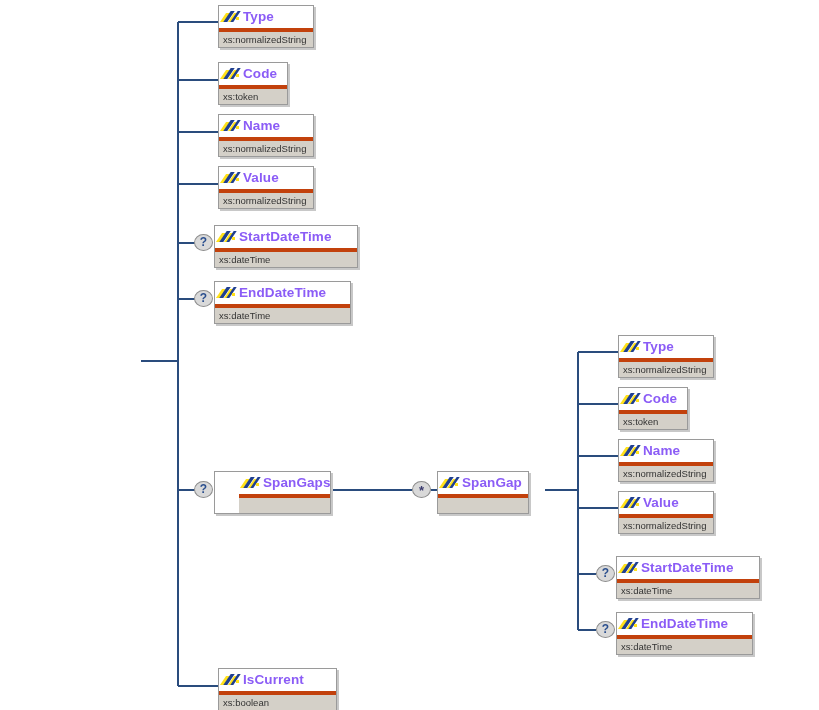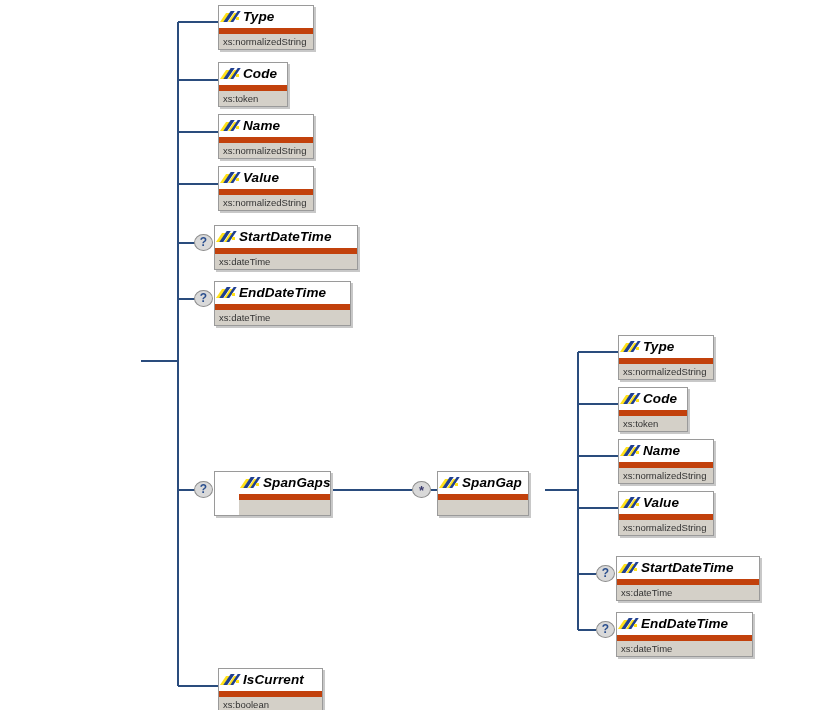--- a/index.html
+++ b/index.html
@@ -21,29 +21,28 @@
   .node .name-row{
     display:flex;align-items:center;
     height:22px;
     padding:0 7px 0 4px;
     background:#ffffff;
     white-space:nowrap;
   }
   .node .label{
     font-size:13.5px;
     font-weight:bold;
-    color:#000000;
+    color:#8b5cf6;
     letter-spacing:0.1px;
     line-height:22px;
-    font-style:italic;
   }
   .node .type-row{
     height:15px;
     background:#d4d0c8;
-    border-top:6px solid #c2410c;
+    border-top:4px solid #c2410c;
     padding:0 4px;
     white-space:nowrap;
     overflow:hidden;
   }
   .node .type-text{
     font-size:9.5px;
     color:#333333;
     line-height:15px;
     display:block;
   }
@@ -246,21 +245,21 @@
           <i class="b2"></i>
           <i class="dot"></i>
         </span>
       <span class="label">SpanGaps</span>
     </div>
     <div class="type-row">
       <span class="type-text"></span>
     </div>
   </div>
 
-  <div class="node" style="left:218px;top:668px;width:105px;">
+  <div class="node" style="left:218px;top:668px;width:119px;">
     <div class="name-row">
       <span class="xicon">
           <i class="y1"></i>
           <i class="b1"></i>
           <i class="y2"></i>
           <i class="b2"></i>
           <i class="dot"></i>
         </span>
       <span class="label">IsCurrent</span>
     </div>

